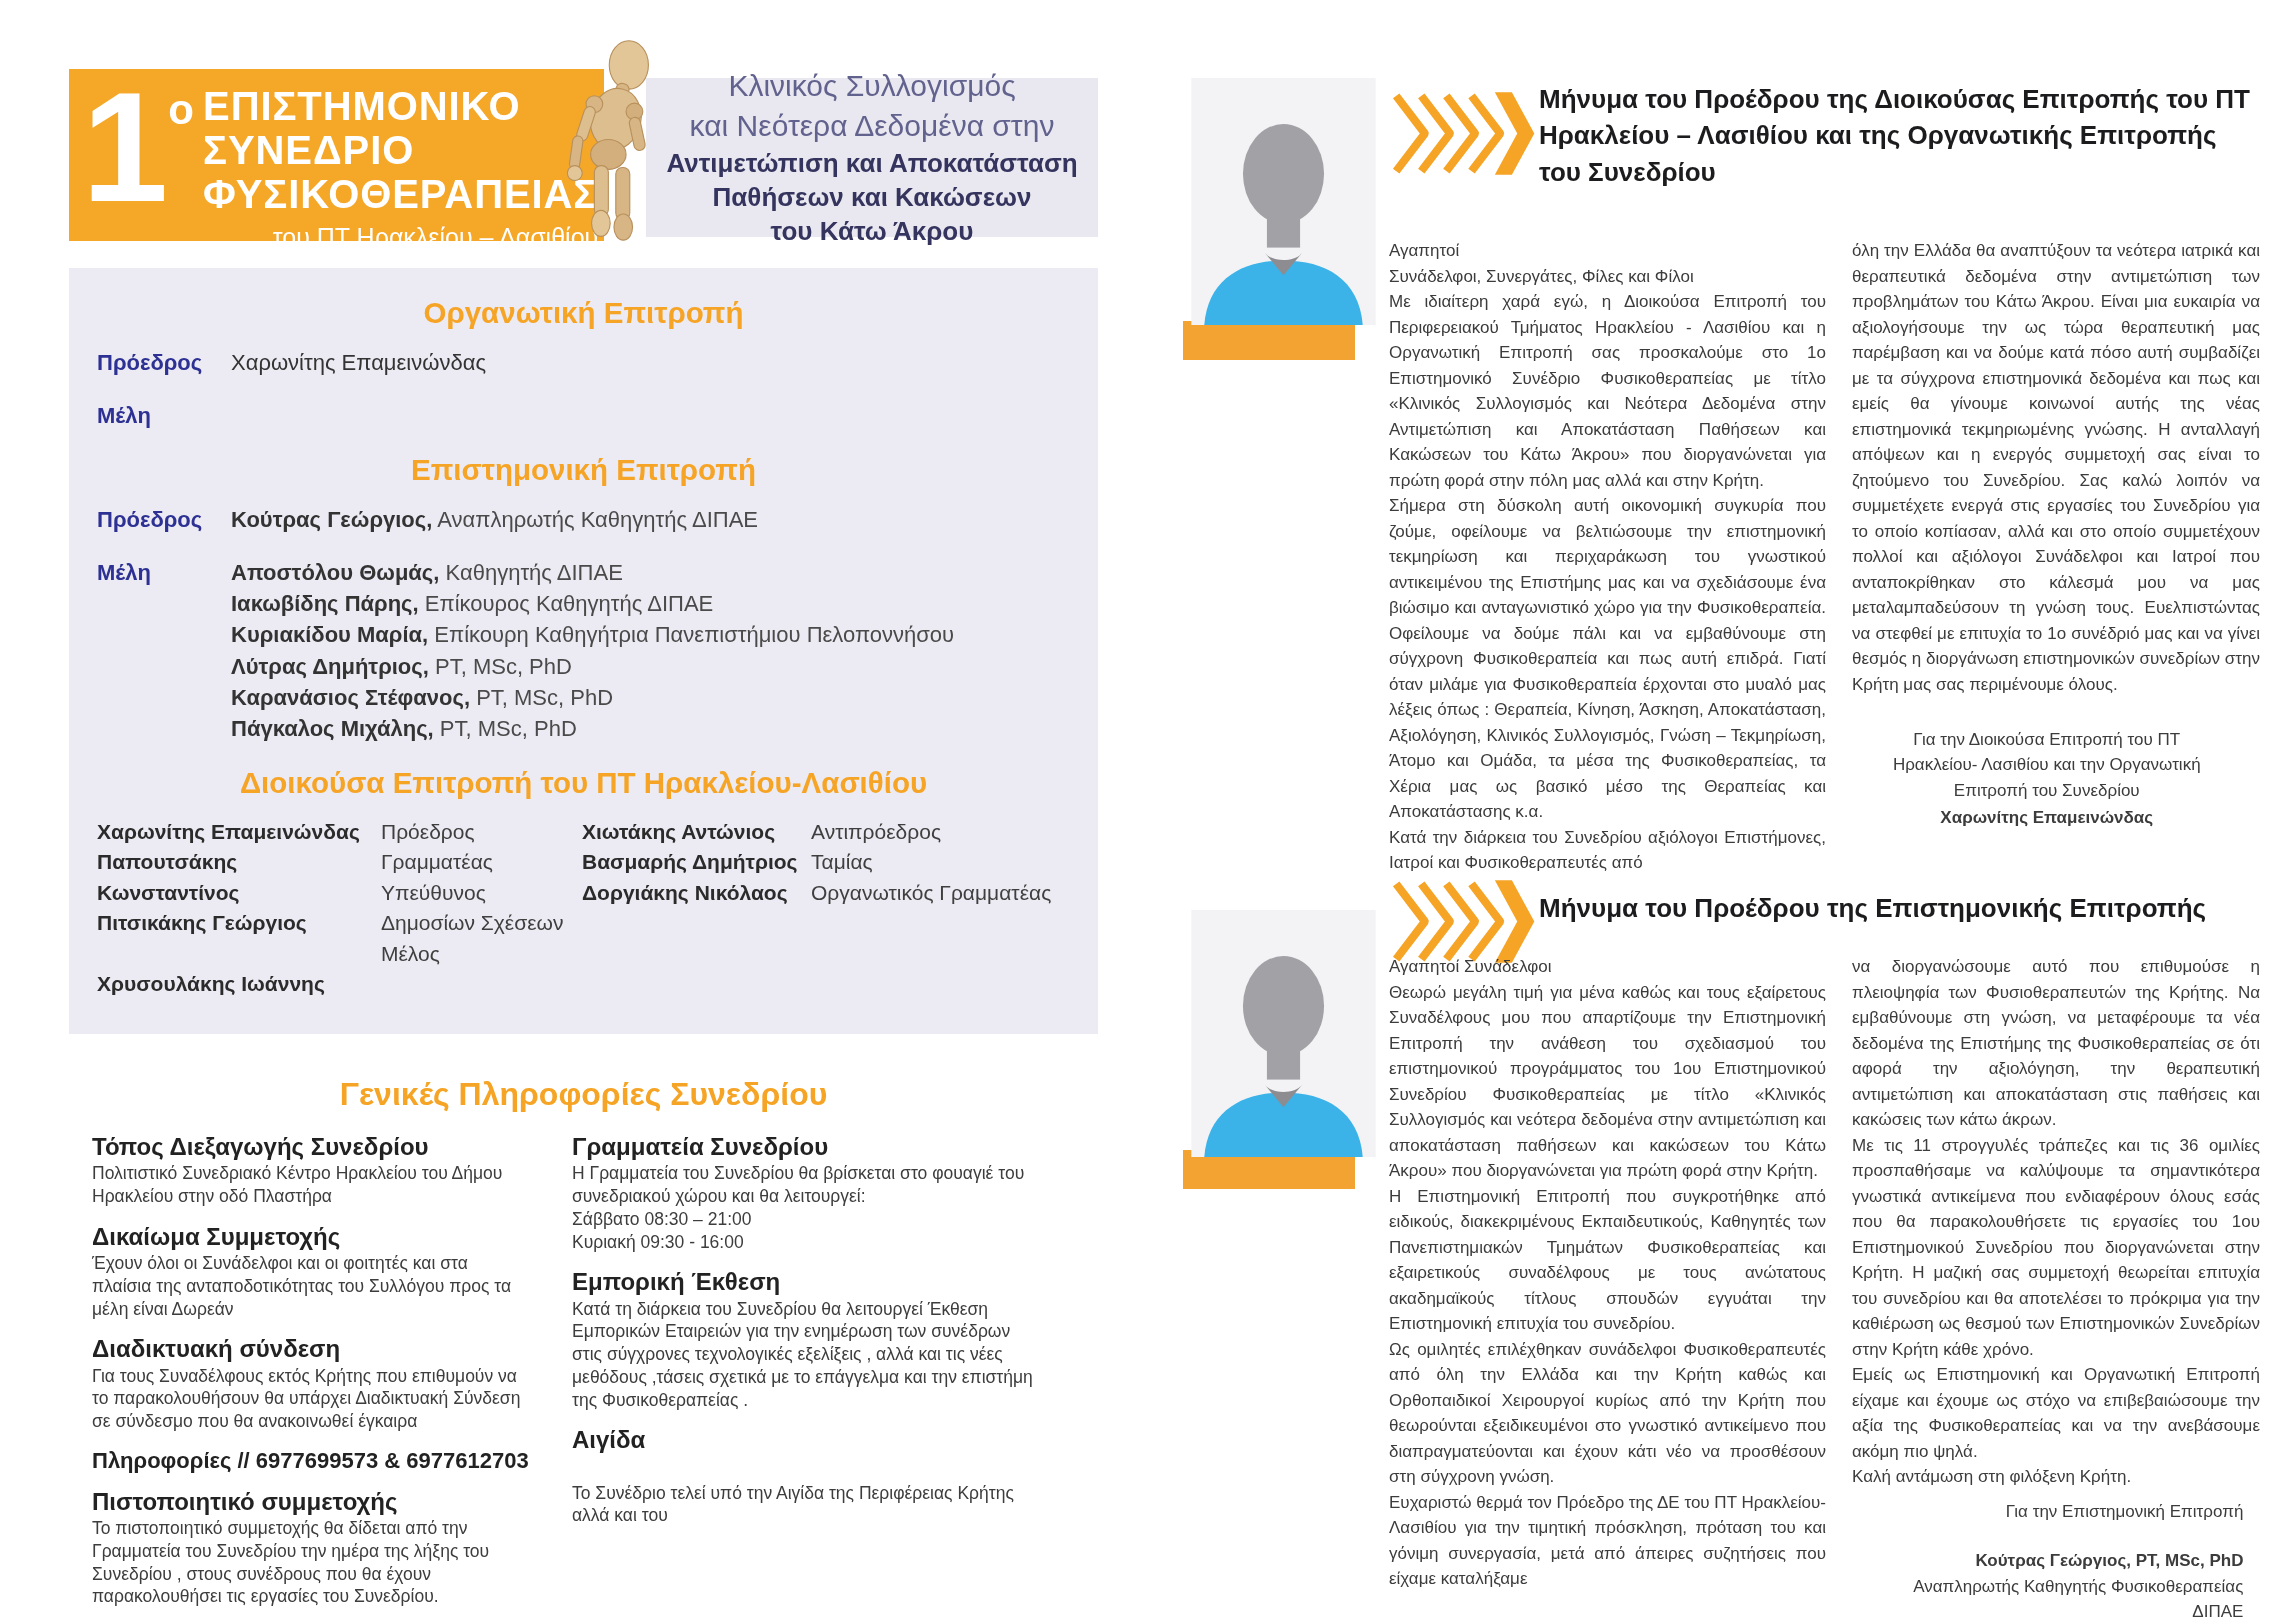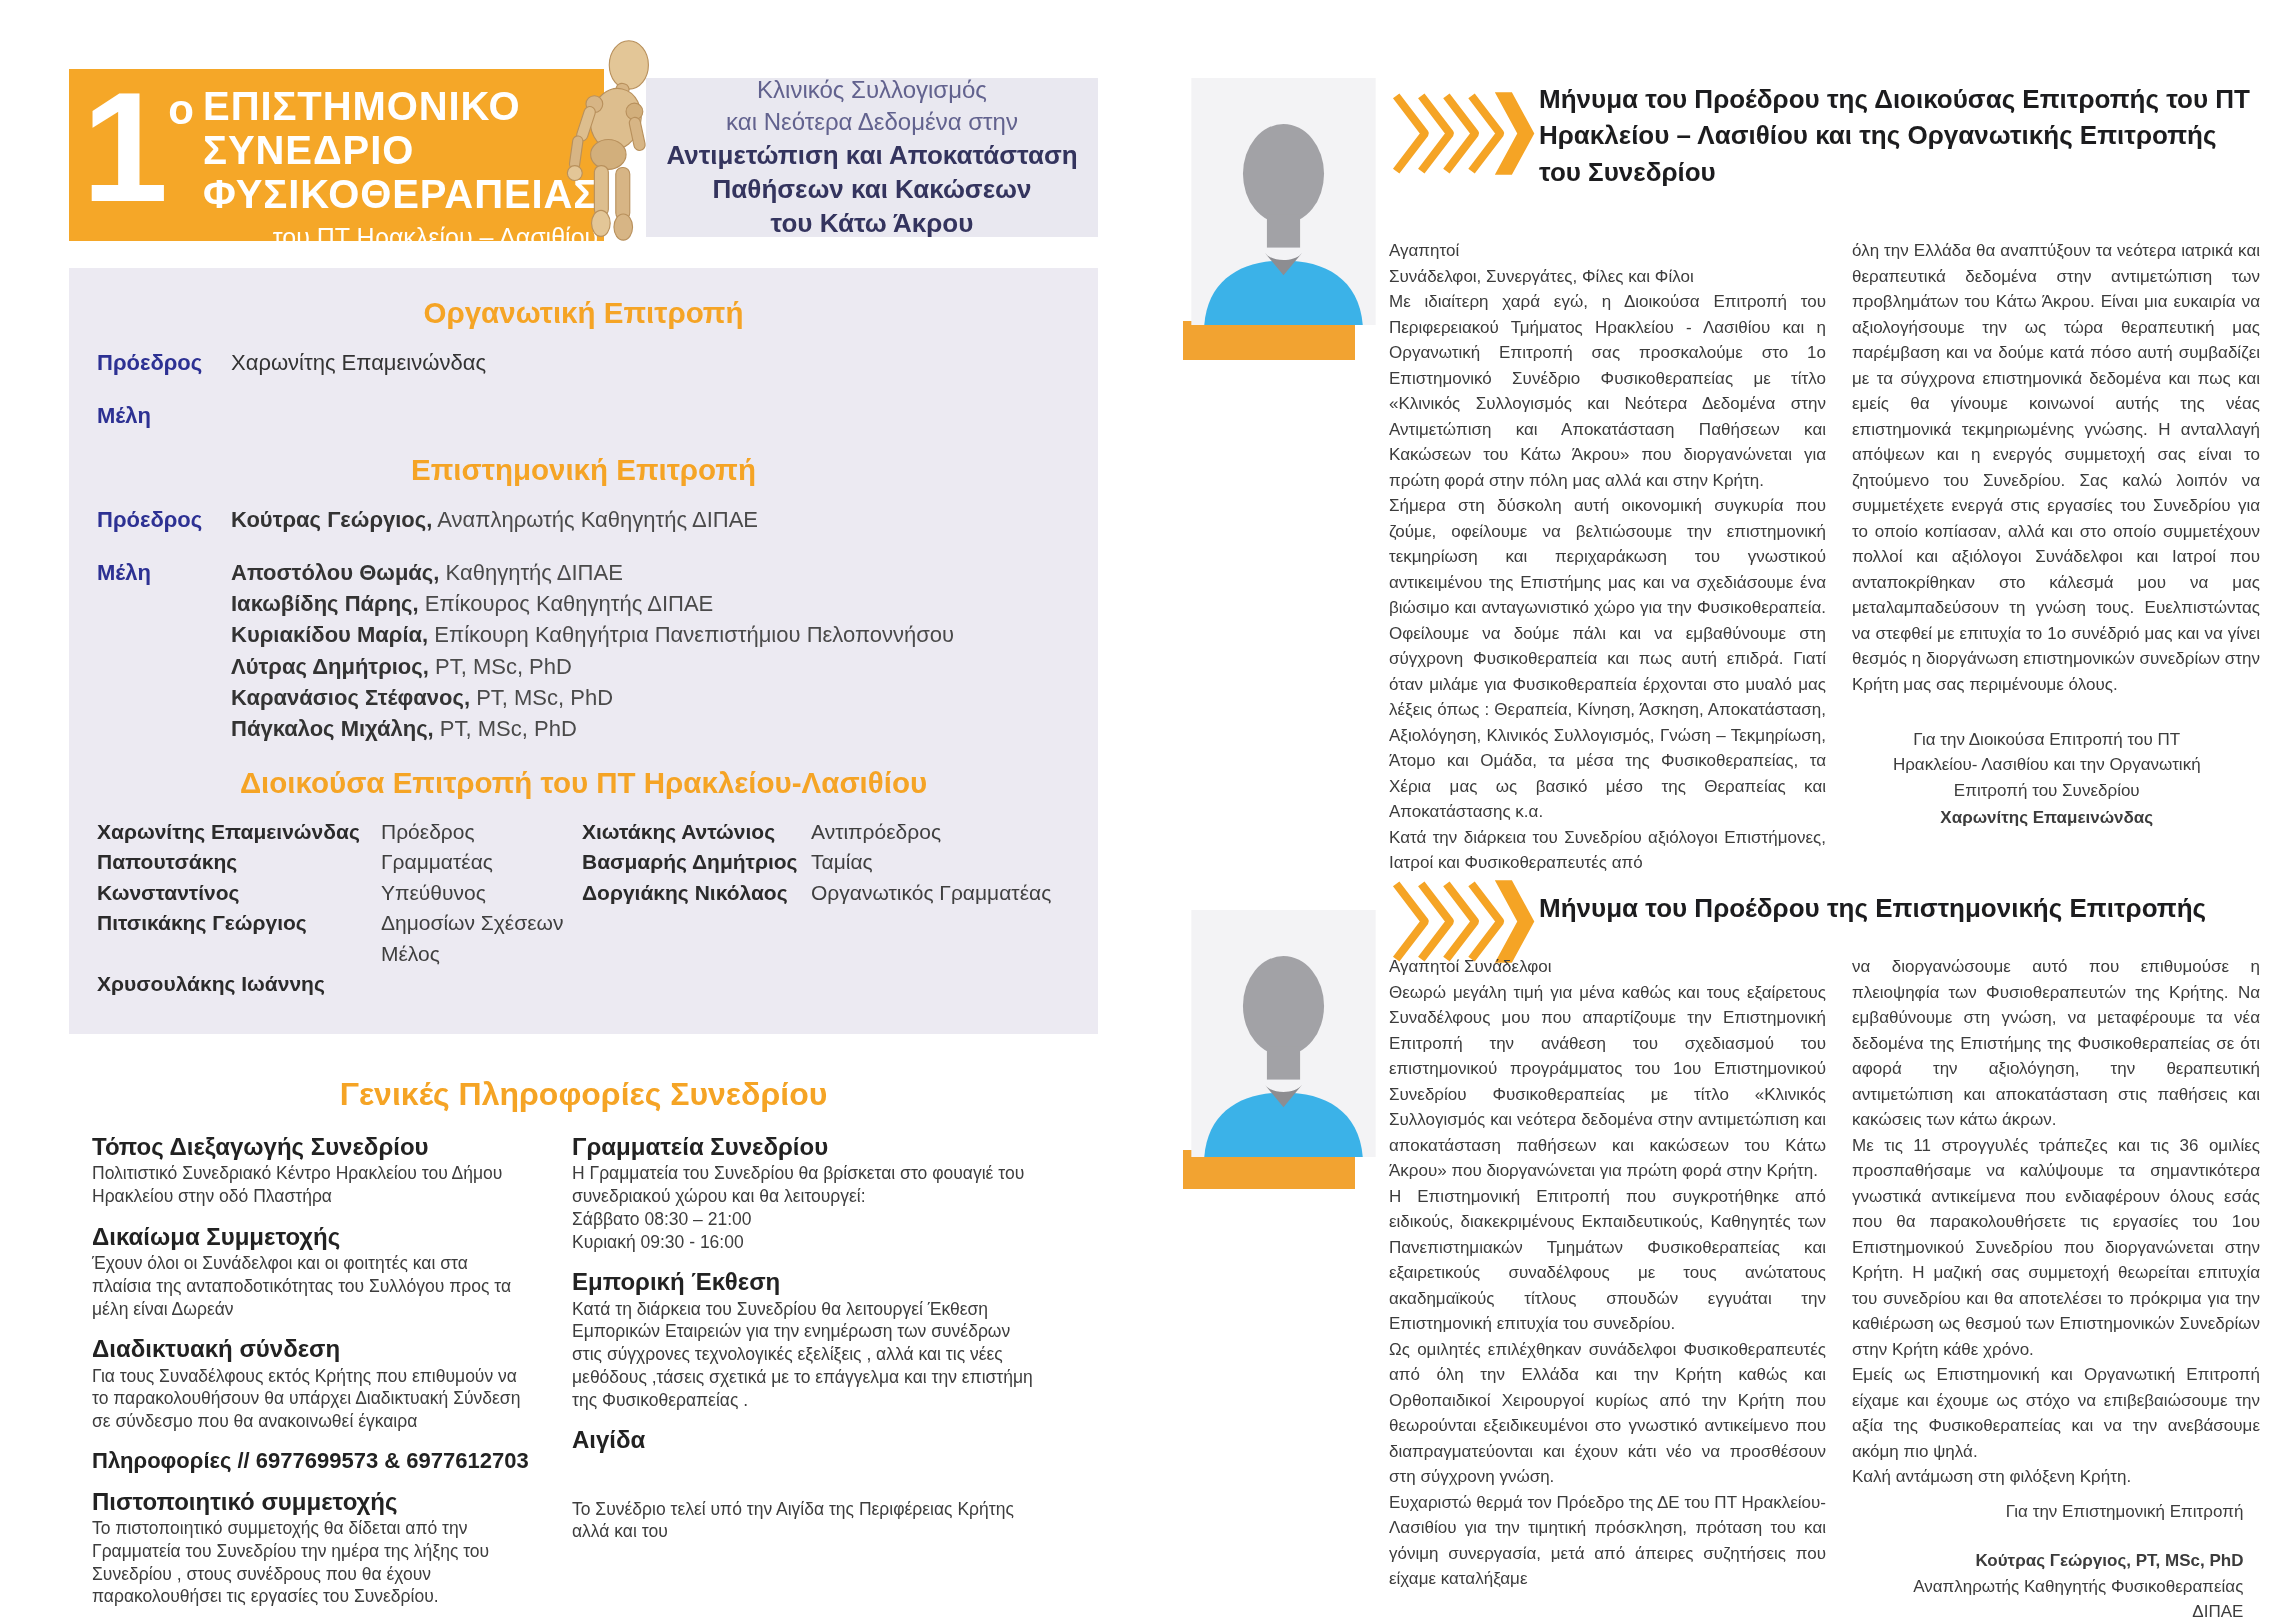--- a/index.html
+++ b/index.html
@@ -16,21 +16,21 @@
   .logo-num .num{font-size:155px;font-weight:bold;}
   .logo-num .ord{font-size:42px;font-weight:bold;margin-top:13px;}
   .logo-text{margin-left:9.2px;margin-top:5.5px;}
   .logo-line{font-size:40px;font-weight:bold;line-height:1.1;letter-spacing:0.9px;}
   .logo-sub{font-size:25px;margin-top:7.4px;font-weight:normal;text-align:right;}
 
   .mannequin{left:543px;top:37px;width:140px;height:205px;}
 
   .tagline{left:646px;top:78px;width:452px;height:159px;background:#E9E8F0;
            display:flex;flex-direction:column;justify-content:center;text-align:center;}
-  .tag-light{color:#62628E;font-size:24px;line-height:1.32;}
+  .tag-light{color:#62628E;font-size:30px;line-height:1.32;}
   .tag-bold{color:#34345E;font-size:26px;font-weight:bold;line-height:1.32;}
 
   
   .committees{left:69px;top:268px;width:1029px;min-height:766px;background:#ECEAF2;
               padding:28px 28px 22px;box-sizing:border-box;}
   .sec{color:#F5A425;font-size:29.5px;font-weight:bold;text-align:center;margin:0 0 16.6px;}
   .crow{display:flex;font-size:22px;line-height:1.42;margin:0 0 22px;}
   .lbl{width:134px;flex:none;color:#2D3193;font-weight:bold;}
   .val{color:#333;}
   .mcols{display:flex;}
@@ -47,21 +47,21 @@
   
   .ginfo-title{left:69px;top:1076px;width:1029px;text-align:center;
                color:#F5A425;font-size:32px;font-weight:bold;}
   .gleft{left:92px;top:1133px;width:438px;}
   .gright{left:572px;top:1133px;width:466px;}
   .gsec{margin-bottom:14.8px;}
   .gh{font-size:24px;font-weight:bold;color:#222;margin-bottom:1.8px;line-height:1.15;}
   .gh.phone{font-size:22px;white-space:nowrap;margin:5.5px 0 9.2px;}
   .gbody{font-size:17.5px;color:#3d3d3d;line-height:1.3;text-align:left;}
   .gbody:empty{display:none;}
-  .gbody.mt{margin-top:44px;}
+  .gbody.mt{margin-top:28px;}
 
   
   .astrip{background:#F2A331;}
   .s1{left:1183px;top:321px;width:172px;height:39px;}
   .s2{left:1183px;top:1150px;width:172px;height:39px;}
   .avatar{width:185px;height:247px;}
   .a1{left:1191px;top:78px;}
   .a2{left:1191px;top:910px;}
   .chev{width:148px;height:89px;}
   .c1{left:1389px;top:89px;}

